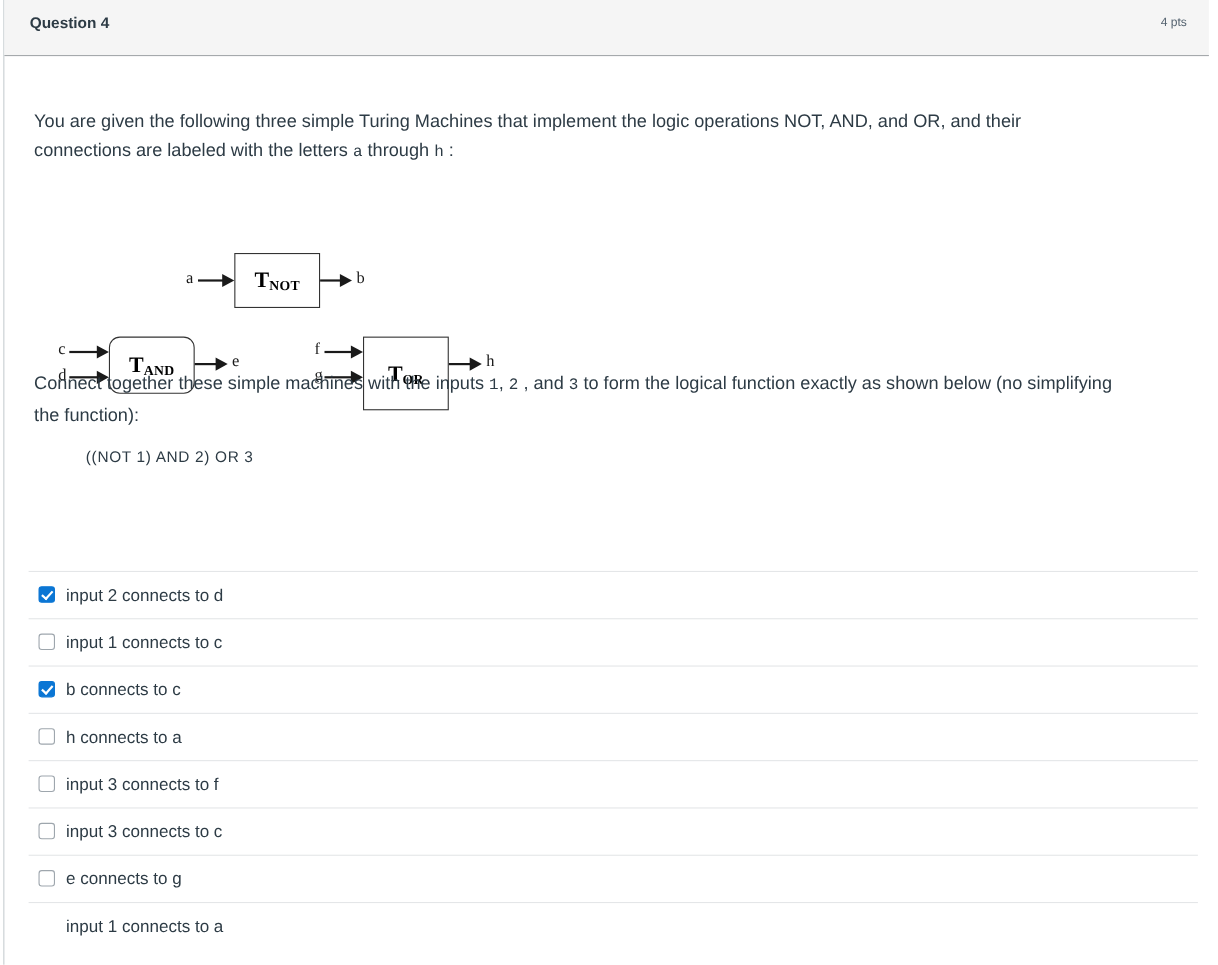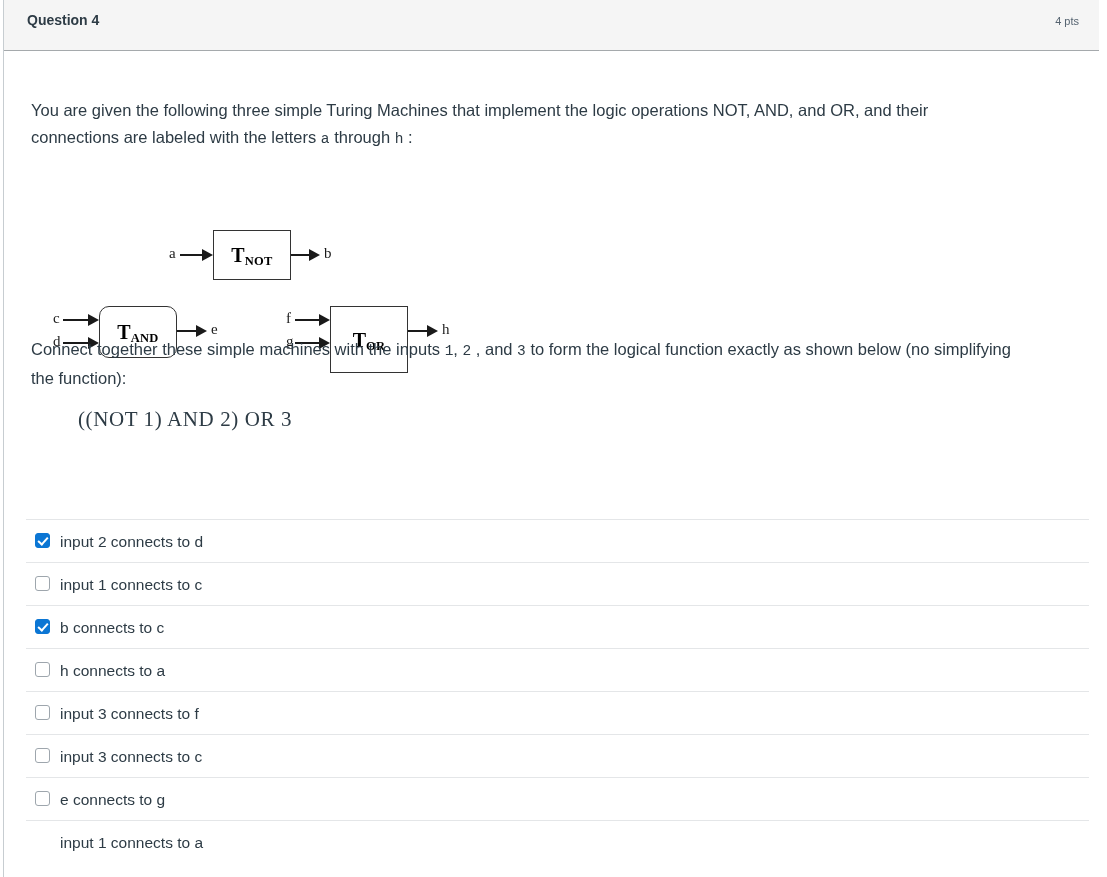--- a/index.html
+++ b/index.html
@@ -78,22 +78,22 @@
     width: 980px;
   }
   .mono {
     font-family: "Liberation Mono", "DejaVu Sans Mono", monospace;
     font-size: 14.5px;
   }
   .formula {
     position: absolute;
     left: 74px;
     top: 356px;
-    font-family: Liberation Serif, serif;
-    font-size: 21px;
+    font-family: Liberation Sans, sans-serif;
+    font-size: 14px;
     letter-spacing: 0.6px;
     color: #2d3b45;
     white-space: pre;
   }
 
   
   .diagram {
     position: absolute;
     left: 0px;
     top: 110px;

